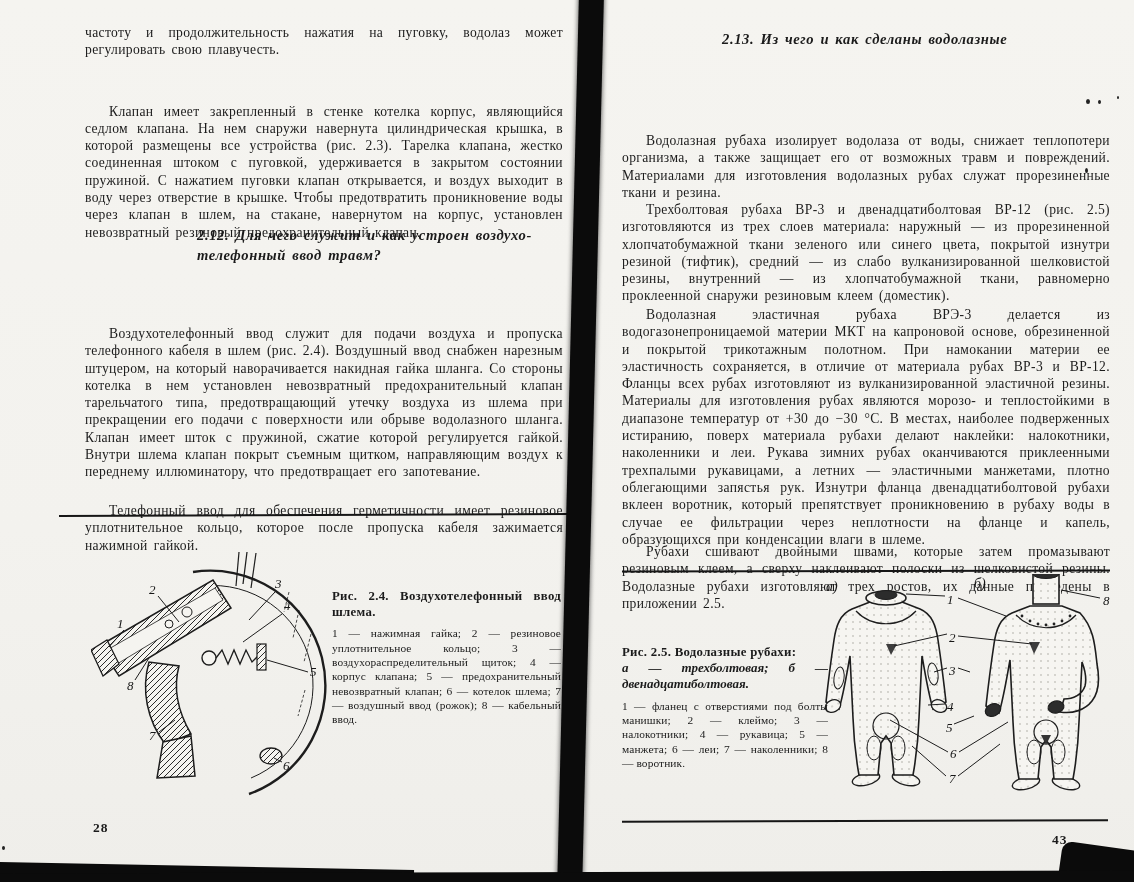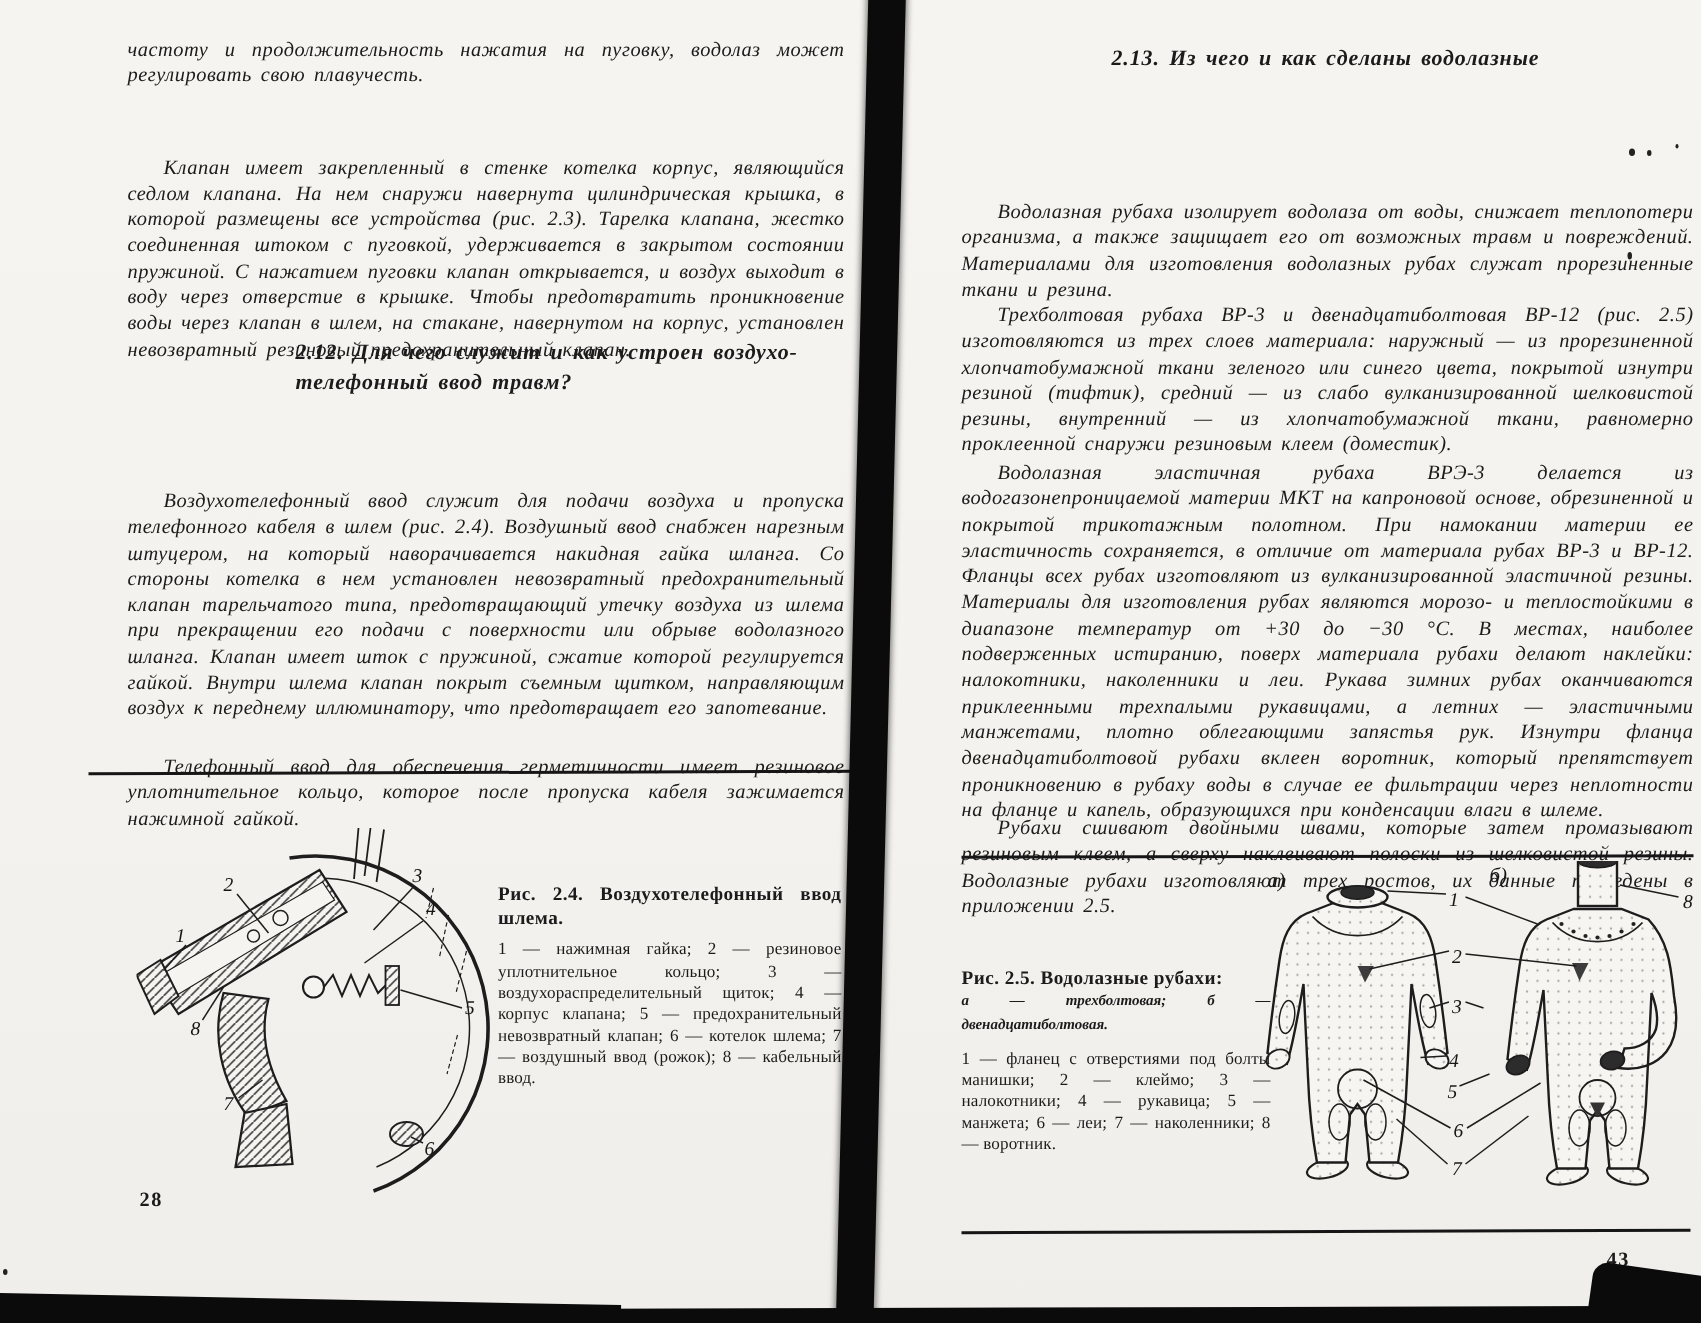--- a/index.html
+++ b/index.html
@@ -4,41 +4,41 @@
 <style>
   html,body { margin:0; padding:0; background:#e8e8e5; }
   .scan {
     position:relative; width:1134px; height:882px; overflow:hidden;
     background:linear-gradient(180deg,#f5f4f0 0%,#f3f2ee 60%,#efeeea 100%);
     font-family:"Liberation Serif","DejaVu Serif",serif;
     color:#1b1b1b;
   }
   .page { position:absolute; top:0; }
   .page-left  { left:85px;  width:478px; height:882px; }
-  .page-right { left:641px; width:488px; height:792px; }
-  .txt { position:absolute; left:0; width:100%;font-style:italic; }
+  .page-right { left:622px; width:488px; height:792px; }
+  .txt { position:absolute; left:0; width:100%; }
   .para {
     margin:0; text-align:justify;
     font-size:13.6px; line-height:17.3px;
     letter-spacing:0.35px; word-spacing:2.2px;
   }
   .indent { text-indent:24px;margin-top:44px; }
   .heading {
     position:absolute; left:0; width:100%;
     font-weight:bold; font-style:italic;
     font-size:14.6px; line-height:19.5px; letter-spacing:0.6px; word-spacing:2px;
   }
   .heading .hline { padding-left:112px; }
   .page-right .heading .hline { padding-left:100px; }
   .rule {
     position:absolute; height:2px; background:#161616;
   }
   .figure-caption { position:absolute; }
   .cap-title { margin:0; font-weight:bold; font-size:12.8px; line-height:16.2px; text-align:justify; letter-spacing:0.3px; }
-  .cap-sub   { margin:0; font-weight:bold; font-style:italic; font-size:10px; line-height:16.2px; text-align:justify; }
+  .cap-sub   { margin:0; font-weight:bold; font-style:italic; font-size:13px; line-height:16.2px; text-align:justify; }
   .cap-legend{ margin:6px 0 0 0; font-size:11.4px; line-height:14.3px; text-align:justify; letter-spacing:0.1px; }
   .page-number { position:absolute; font-size:13.5px; font-weight:bold; letter-spacing:1px; }
   .fig-svg { position:absolute; }
   .fig-num { font-family:"Liberation Serif",serif; font-style:italic; font-size:13px; fill:#161616; }
   .fig-sub { font-family:"Liberation Serif",serif; font-style:italic; font-size:14px; fill:#161616; }
   .gutter {
     position:absolute; left:568px; top:-12px; width:25px; height:910px;
     background:#0b0b0b; transform:rotate(1.4deg);
     box-shadow:0 0 4px 1px rgba(10,10,10,.55);
   }
@@ -141,21 +141,21 @@
       <text class="fig-num" x="192" y="220">6</text>
       <text class="fig-num" x="58" y="190">7</text>
       <text class="fig-num" x="36" y="140">8</text>
     </svg>
 
     <div class="figure-caption" style="left:247px; top:588px; width:229px">
       <p class="cap-title">Рис. 2.4. Воздухотелефонный ввод шлема.</p>
       <p class="cap-legend">1 — нажимная гайка; 2 — резиновое уплотнительное кольцо; 3 — воздухораспределительный щиток; 4 — корпус клапана; 5 — предохранительный невозвратный клапан; 6 — котелок шлема; 7 — воздушный ввод (рожок); 8 — кабельный ввод.</p>
     </div>
 
-    <div class="page-number" style="left:8px; top:792px">28</div>
+    <div class="page-number" style="left:8px; top:820px">28</div>
   </div>
 
   <div class="page page-right">
 
     <div class="heading" style="top:30px">
       <div class="hline">2.13. Из чего и как сделаны водолазные</div>
     </div>
 
     <div class="txt" style="top:88px">
       <p class="para indent">Водолазная рубаха изолирует водолаза от воды, снижает теплопотери организма, а также защищает его от возможных травм и повреждений. Материалами для изготовления водолазных рубах служат прорезиненные ткани и резина.</p>

